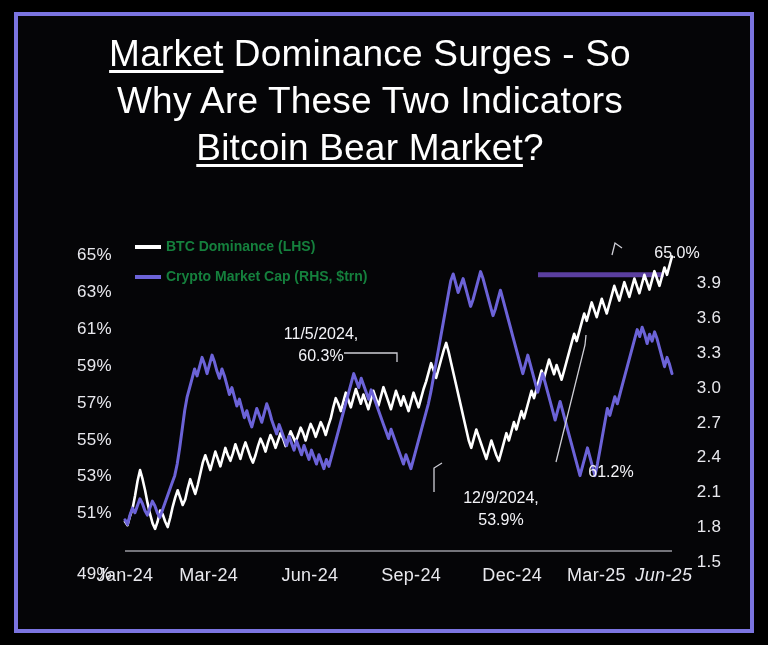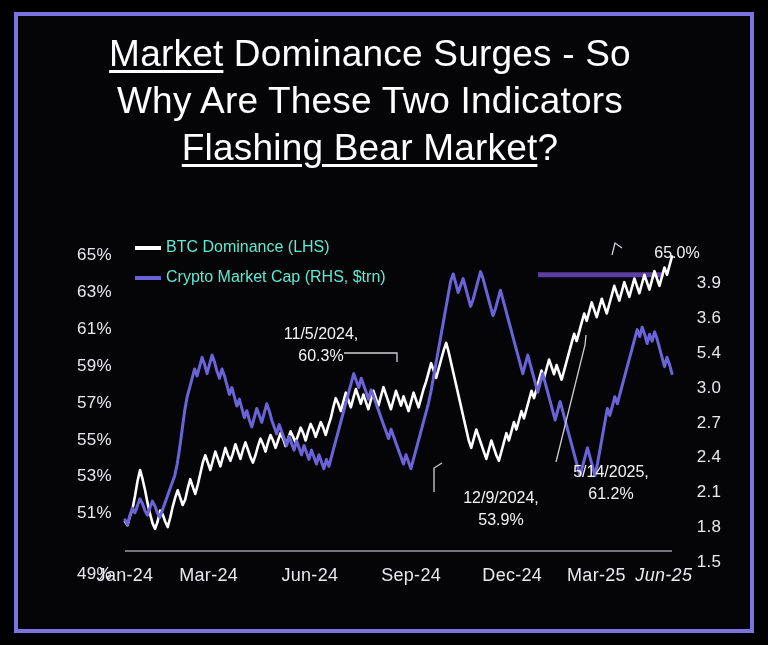--- a/index.html
+++ b/index.html
@@ -7,35 +7,35 @@
   #page{position:relative;width:768px;height:645px;background:#000;}
   #frame{position:absolute;left:14px;top:12px;width:740px;height:621px;border:4px solid #7b74e0;box-sizing:border-box;background:#050507;}
   #title{position:absolute;left:24px;top:30px;width:692px;text-align:center;color:#fff;
     font-size:37px;line-height:47px;font-weight:400;letter-spacing:0.2px;}
   .ul{text-decoration:underline;text-underline-offset:4px;text-decoration-thickness:3px;}
   #plot{position:absolute;left:14px;top:12px;width:740px;height:621px;}
   .axlabel{position:absolute;color:#e9e9ee;font-size:17px;letter-spacing:0.3px;}
   .ylab-l{text-align:right;width:56px;}
   .ylab-r{text-align:center;width:50px;margin-top:29px;}
   .xlab{text-align:center;width:86px;font-size:18px;}
-  .legend{position:absolute;color:#5eead4;font-size:16px;white-space:nowrap;}
+  .legend{position:absolute;color:#15803d;font-size:14px;white-space:nowrap;font-weight:bold;}
   .legline{display:inline-block;width:26px;height:4px;vertical-align:middle;margin-right:5px;}
   .anno{position:absolute;color:#f4f4f8;font-size:16px;line-height:22px;text-align:center;white-space:nowrap;}
   #watermark{position:absolute;right:44px;bottom:34px;color:#f0f0f5;font-size:18px;font-style:italic;font-weight:bold;letter-spacing:0.3px;}
 </style>
 </head>
 <body>
 
 <div id="page">
   <div id="frame"></div>
 
   <div id="title">
     <span class="ul">Market</span><span> Dominance Surges - So</span><br>
     <span>Why Are These Two Indicators</span><br>
-    <span class="ul">Flashing Bear Market</span><span>?</span>
+    <span class="ul">Bitcoin Bear Market</span><span>?</span>
   </div>
 
   <svg id="plot" viewBox="0 0 740 621">
     <g id="svg-series">
         <line x1="111" y1="539" x2="658" y2="539" stroke="#9a9aa2" stroke-width="1.6"></line>
         <line x1="523.985" y1="262.8235294117647" x2="649.795" y2="262.8235294117647" stroke="#5b3fa0" stroke-width="5" stroke-linecap="butt"></line>
         <polyline points="111.00,509.54 113.51,513.22 116.02,504.02 118.53,496.65 121.04,483.76 123.55,469.04 126.06,457.99 128.56,467.19 131.07,478.24 133.58,491.13 136.09,502.18 138.60,511.38 141.11,516.91 143.62,509.54 146.13,498.49 148.64,502.18 151.15,509.54 153.66,515.06 156.17,505.86 158.67,494.81 161.18,485.61 163.69,478.24 166.20,485.61 168.71,492.97 171.22,487.45 173.73,476.40 176.24,467.19 178.75,474.56 181.26,481.92 183.77,472.72 186.28,461.67 188.78,450.62 191.29,443.26 193.80,450.62 196.31,457.99 198.82,448.78 201.33,439.58 203.84,446.94 206.35,454.31 208.86,445.10 211.37,435.89 213.88,443.26 216.39,448.78 218.89,441.42 221.40,432.21 223.91,439.58 226.42,446.94 228.93,437.74 231.44,430.37 233.95,437.74 236.46,445.10 238.97,450.62 241.48,443.26 243.99,434.05 246.50,426.69 249.00,432.21 251.51,439.58 254.02,430.37 256.53,423.01 259.04,428.53 261.55,435.89 264.06,428.53 266.57,421.16 269.08,426.69 271.59,434.05 274.10,426.69 276.61,419.32 279.11,424.85 281.62,430.37 284.13,423.01 286.64,415.64 289.15,421.16 291.66,428.53 294.17,419.32 296.68,411.96 299.19,417.48 301.70,424.85 304.21,417.48 306.72,410.12 309.22,415.64 311.73,423.01 314.24,413.80 316.75,406.44 319.26,395.39 321.77,386.18 324.28,391.71 326.79,399.07 329.30,389.86 331.81,380.66 334.32,388.02 336.83,395.39 339.33,386.18 341.84,376.98 344.35,384.34 346.86,391.71 349.37,382.50 351.88,389.86 354.39,397.23 356.90,388.02 359.41,378.82 361.92,386.18 364.43,393.55 366.94,384.34 369.44,375.14 371.95,382.50 374.46,389.86 376.97,397.23 379.48,388.02 381.99,378.82 384.50,386.18 387.01,393.55 389.52,384.34 392.03,391.71 394.54,399.07 397.05,389.86 399.56,380.66 402.06,388.02 404.57,395.39 407.08,386.18 409.59,376.98 412.10,369.61 414.61,360.41 417.12,351.20 419.63,358.56 422.14,365.93 424.65,356.72 427.16,347.52 429.67,338.31 432.17,330.95 434.68,340.15 437.19,351.20 439.70,362.25 442.21,373.29 444.72,384.34 447.23,395.39 449.74,406.44 452.25,417.48 454.76,428.53 457.27,435.89 459.78,426.69 462.28,417.48 464.79,424.85 467.30,432.21 469.81,439.58 472.32,446.94 474.83,437.74 477.34,428.53 479.85,435.89 482.36,443.26 484.87,448.78 487.38,439.58 489.89,430.37 492.39,421.16 494.90,428.53 497.41,419.32 499.92,410.12 502.43,417.48 504.94,408.28 507.45,399.07 509.96,406.44 512.47,397.23 514.98,388.02 517.49,378.82 520.00,386.18 522.50,376.98 525.01,367.77 527.52,358.56 530.03,365.93 532.54,356.72 535.05,347.52 537.56,354.88 540.07,362.25 542.58,353.04 545.09,360.41 547.60,367.77 550.11,358.56 552.61,349.36 555.12,340.15 557.63,330.95 560.14,321.74 562.65,329.11 565.16,319.90 567.67,310.69 570.18,301.49 572.69,308.85 575.20,299.65 577.71,290.44 580.22,297.81 582.72,305.17 585.23,295.96 587.74,286.76 590.25,294.12 592.76,301.49 595.27,292.28 597.78,283.08 600.29,273.87 602.80,281.24 605.31,288.60 607.82,279.39 610.33,270.19 612.83,277.55 615.34,284.92 617.85,275.71 620.36,266.51 622.87,273.87 625.38,281.24 627.89,272.03 630.40,262.82 632.91,270.19 635.42,277.55 637.93,268.35 640.44,259.14 642.94,266.51 645.45,273.87 647.96,264.66 650.47,255.46 652.98,262.82 655.49,253.62 658.00,244.41" fill="none" stroke="#ffffff" stroke-width="2.6" stroke-linejoin="round" stroke-linecap="round"></polyline>
         <polyline points="111.00,507.70 113.49,512.34 115.97,503.06 118.46,496.11 120.95,500.74 123.43,493.79 125.92,486.83 128.40,491.47 130.89,498.43 133.38,503.06 135.86,496.11 138.35,489.15 140.84,493.79 143.32,500.74 145.81,505.38 148.30,498.43 150.78,491.47 153.27,484.51 155.75,477.56 158.24,470.60 160.73,463.65 163.21,452.06 165.70,435.83 168.19,417.28 170.67,398.73 173.16,384.82 175.65,375.54 178.13,366.27 180.62,357.00 183.10,363.95 185.59,354.68 188.08,345.40 190.56,352.36 193.05,361.63 195.54,352.36 198.02,343.09 200.51,350.04 203.00,359.31 205.48,366.27 207.97,357.00 210.45,363.95 212.94,373.23 215.43,382.50 217.91,375.54 220.40,384.82 222.89,394.09 225.37,387.14 227.86,396.41 230.35,405.69 232.83,398.73 235.32,408.00 237.80,414.96 240.29,405.69 242.78,396.41 245.26,403.37 247.75,410.32 250.24,401.05 252.72,391.77 255.21,398.73 257.70,408.00 260.18,414.96 262.67,421.91 265.15,412.64 267.64,419.60 270.13,426.55 272.61,433.51 275.10,424.23 277.59,431.19 280.07,438.14 282.56,428.87 285.05,435.83 287.53,442.78 290.02,433.51 292.50,440.46 294.99,447.42 297.48,438.14 299.96,445.10 302.45,452.06 304.94,442.78 307.42,449.74 309.91,456.69 312.40,447.42 314.88,454.37 317.37,445.10 319.85,435.83 322.34,426.55 324.83,417.28 327.31,408.00 329.80,398.73 332.29,389.46 334.77,380.18 337.26,370.91 339.75,361.63 342.23,368.59 344.72,375.54 347.20,366.27 349.69,373.23 352.18,380.18 354.66,387.14 357.15,377.86 359.64,384.82 362.12,391.77 364.61,398.73 367.10,405.69 369.58,412.64 372.07,419.60 374.55,426.55 377.04,417.28 379.53,424.23 382.01,431.19 384.50,438.14 386.99,445.10 389.47,452.06 391.96,442.78 394.45,449.74 396.93,456.69 399.42,447.42 401.90,438.14 404.39,428.87 406.88,419.60 409.36,410.32 411.85,401.05 414.34,391.77 416.82,380.18 419.31,366.27 421.80,352.36 424.28,338.45 426.77,324.54 429.25,310.63 431.74,296.71 434.23,282.80 436.71,268.89 439.20,261.94 441.69,271.21 444.17,280.49 446.66,273.53 449.15,266.57 451.63,275.85 454.12,285.12 456.60,294.40 459.09,287.44 461.58,278.17 464.06,268.89 466.55,259.62 469.04,266.57 471.52,275.85 474.01,285.12 476.50,294.40 478.98,303.67 481.47,296.71 483.95,287.44 486.44,278.17 488.93,287.44 491.41,296.71 493.90,305.99 496.39,315.26 498.87,324.54 501.36,333.81 503.85,343.09 506.33,352.36 508.82,361.63 511.30,352.36 513.79,343.09 516.28,352.36 518.76,361.63 521.25,370.91 523.74,380.18 526.22,370.91 528.71,361.63 531.20,370.91 533.68,380.18 536.17,389.46 538.65,398.73 541.14,408.00 543.63,398.73 546.11,389.46 548.60,398.73 551.09,408.00 553.57,417.28 556.06,426.55 558.55,435.83 561.03,445.10 563.52,454.37 566.00,463.65 568.49,454.37 570.98,445.10 573.46,435.83 575.95,445.10 578.44,454.37 580.92,463.65 583.41,452.06 585.90,438.14 588.38,424.23 590.87,410.32 593.35,396.41 595.84,403.37 598.33,394.09 600.81,384.82 603.30,391.77 605.79,382.50 608.27,373.23 610.76,363.95 613.25,354.68 615.73,345.40 618.22,336.13 620.70,326.86 623.19,317.58 625.68,324.54 628.16,315.26 630.65,322.22 633.14,331.49 635.62,322.22 638.11,329.17 640.60,319.90 643.08,326.86 645.57,336.13 648.05,345.40 650.54,354.68 653.03,345.40 655.51,352.36 658.00,361.63" fill="none" stroke="#6c63d8" stroke-width="3" stroke-linejoin="round" stroke-linecap="round"></polyline>
         <path d="M 330,341 L 383,341 L 383,350" fill="none" stroke="#cfcfd6" stroke-width="1.3"></path>
         <path d="M 420,480 L 420,456 L 428,451" fill="none" stroke="#cfcfd6" stroke-width="1.3"></path>
@@ -49,21 +49,21 @@
       <div class="axlabel ylab-l" style="left:56px; top:282.2352941176471px;">63%</div>
       <div class="axlabel ylab-l" style="left:56px; top:319.0588235294117px;">61%</div>
       <div class="axlabel ylab-l" style="left:56px; top:355.88235294117646px;">59%</div>
       <div class="axlabel ylab-l" style="left:56px; top:392.7058823529412px;">57%</div>
       <div class="axlabel ylab-l" style="left:56px; top:429.52941176470586px;">55%</div>
       <div class="axlabel ylab-l" style="left:56px; top:466.3529411764706px;">53%</div>
       <div class="axlabel ylab-l" style="left:56px; top:503.17647058823525px;">51%</div>
       <div class="axlabel ylab-l" style="left:56px; top:564px;">49%</div>
       <div class="axlabel ylab-r" style="left:684px; top:244.3888888888889px;">3.9</div>
       <div class="axlabel ylab-r" style="left:684px; top:279.16666666666663px;">3.6</div>
-      <div class="axlabel ylab-r" style="left:684px; top:313.94444444444446px;">5.4</div>
+      <div class="axlabel ylab-r" style="left:684px; top:313.94444444444446px;">3.3</div>
       <div class="axlabel ylab-r" style="left:684px; top:348.7222222222222px;">3.0</div>
       <div class="axlabel ylab-r" style="left:684px; top:383.5px;">2.7</div>
       <div class="axlabel ylab-r" style="left:684px; top:418.2777777777778px;">2.4</div>
       <div class="axlabel ylab-r" style="left:684px; top:453.05555555555554px;">2.1</div>
       <div class="axlabel ylab-r" style="left:684px; top:487.8333333333333px;">1.8</div>
       <div class="axlabel ylab-r" style="left:684px; top:522.6111111111111px;">1.5</div>
       <div class="axlabel xlab" style="left:82px; top:565px;">Jan-24</div>
       <div class="axlabel xlab" style="left:165.691px; top:565px;">Mar-24</div>
       <div class="axlabel xlab" style="left:266.886px; top:565px;">Jun-24</div>
       <div class="axlabel xlab" style="left:368.081px; top:565px;">Sep-24</div>
@@ -74,21 +74,20 @@
       <div class="legend" style="left:135px; top:268px;"><span class="legline" style="background: rgb(108, 99, 216);"></span><span>Crypto Market Cap (RHS, $trn)</span></div>
       <div class="anno" style="left:261px; top:323px; width:120px;">
         <div>11/5/2024,</div>
         <div>60.3%</div>
       </div>
       <div class="anno" style="left:441px; top:487px; width:120px;">
         <div>12/9/2024,</div>
         <div>53.9%</div>
       </div>
       <div class="anno" style="left:551px; top:461px; width:120px;">
-        <div>5/14/2025,</div>
         <div>61.2%</div>
       </div>
       <div class="anno" style="left:642px; top:233px; width:70px;margin-top:9px;">
         <div>65.0%</div>
       </div>
     </div>
 
 </div>
 
 </body></html>

